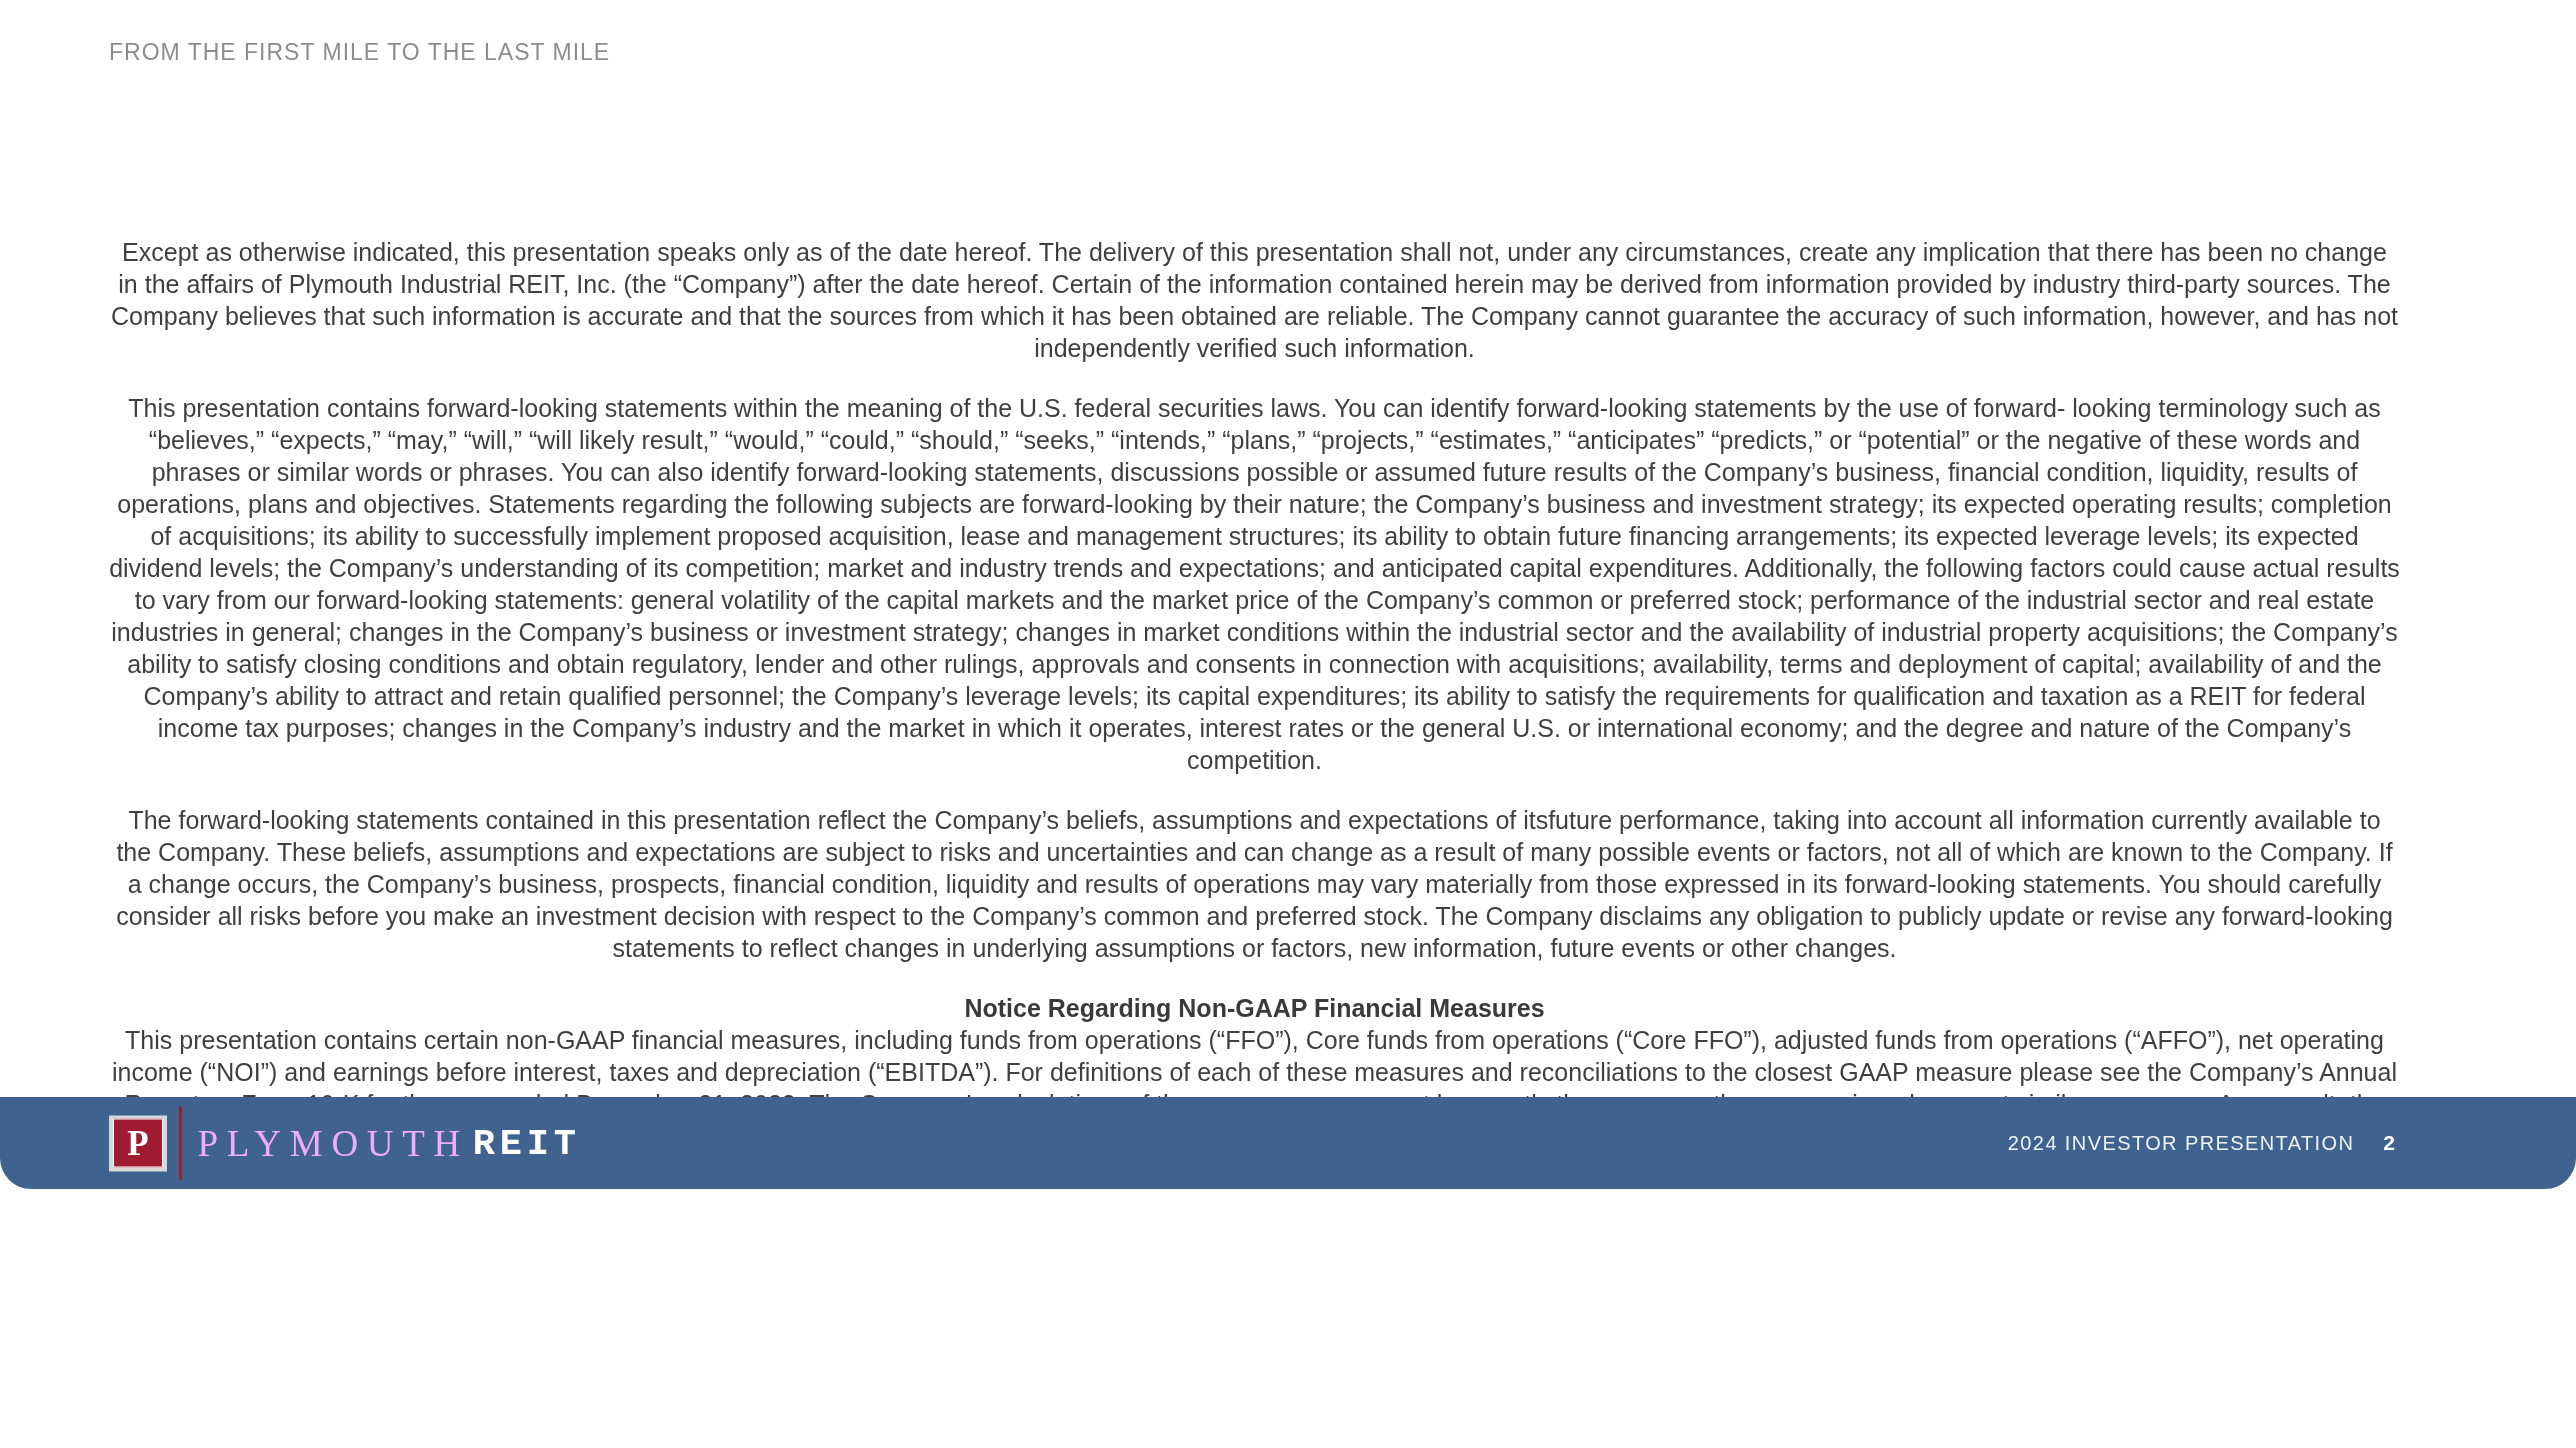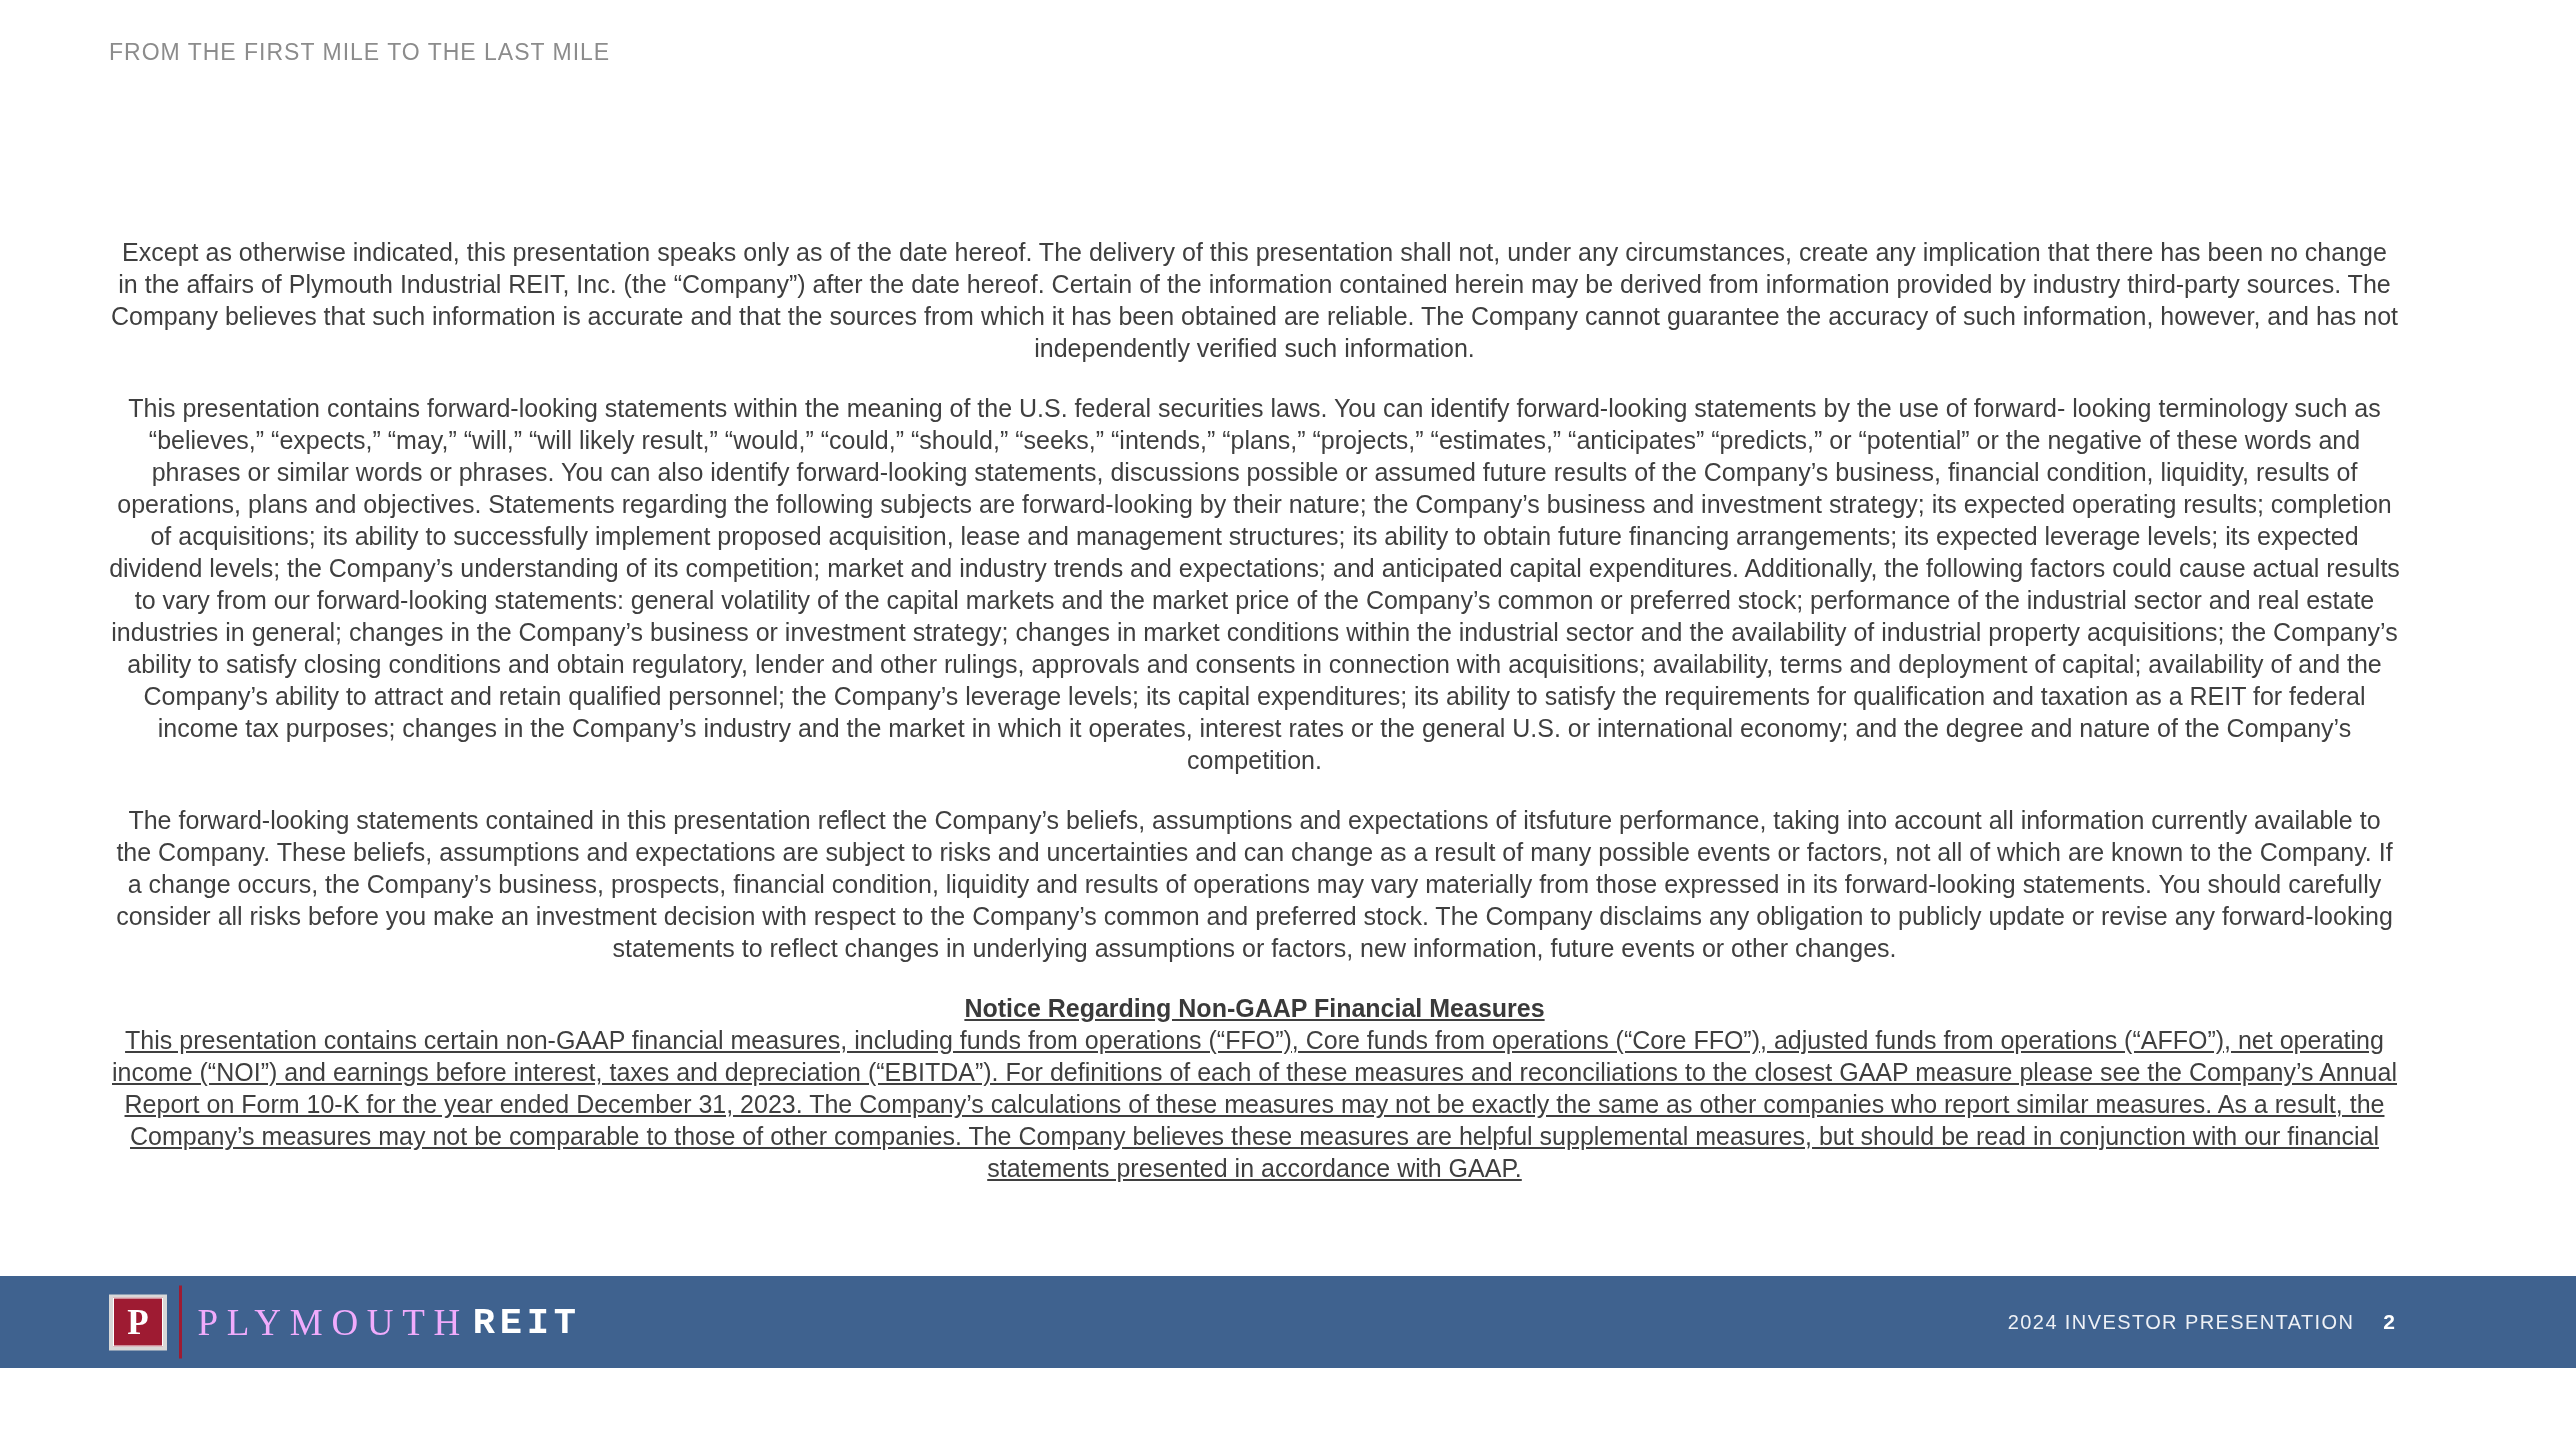--- a/index.html
+++ b/index.html
@@ -1,23 +1,24 @@
 <!DOCTYPE html>
 <html><head>
 <meta charset="utf-8">
 <style>
   * { margin: 0; padding: 0; box-sizing: border-box; }
   html, body { background: #ffffff; }
   .slide {
     position: relative;
     width: 2576px;
-    height: 1368px;
+    height: 1189px;
     background: #ffffff;
     font-family: "Liberation Sans", sans-serif;
     overflow: hidden;
+    border-radius: 31px;
   }
   .eyebrow {
     position: absolute;
     left: 109px;
     top: 39px;
     font-size: 23px;
     color: #8c8c8c;
     letter-spacing: 1px;
   }
   .title {
@@ -33,21 +34,21 @@
     position: absolute;
     left: 109px;
     top: 236px;
     width: 2291px;
     font-size: 25px;
     line-height: 32px;
     color: #3f3f3f;
     text-align: center;
   }
   .content p { margin-bottom: 28px; }
-  .content p.last { margin-bottom: 12px; text-decoration: underline; }
+  .content p.last { margin-bottom: 12px; }
   .section-heading {
     font-weight: bold;
     color: #3a3a3a;
   }
   .footer {
     position: absolute;
     left: 0;
     bottom: 0;
     width: 2576px;
     height: 92px;

